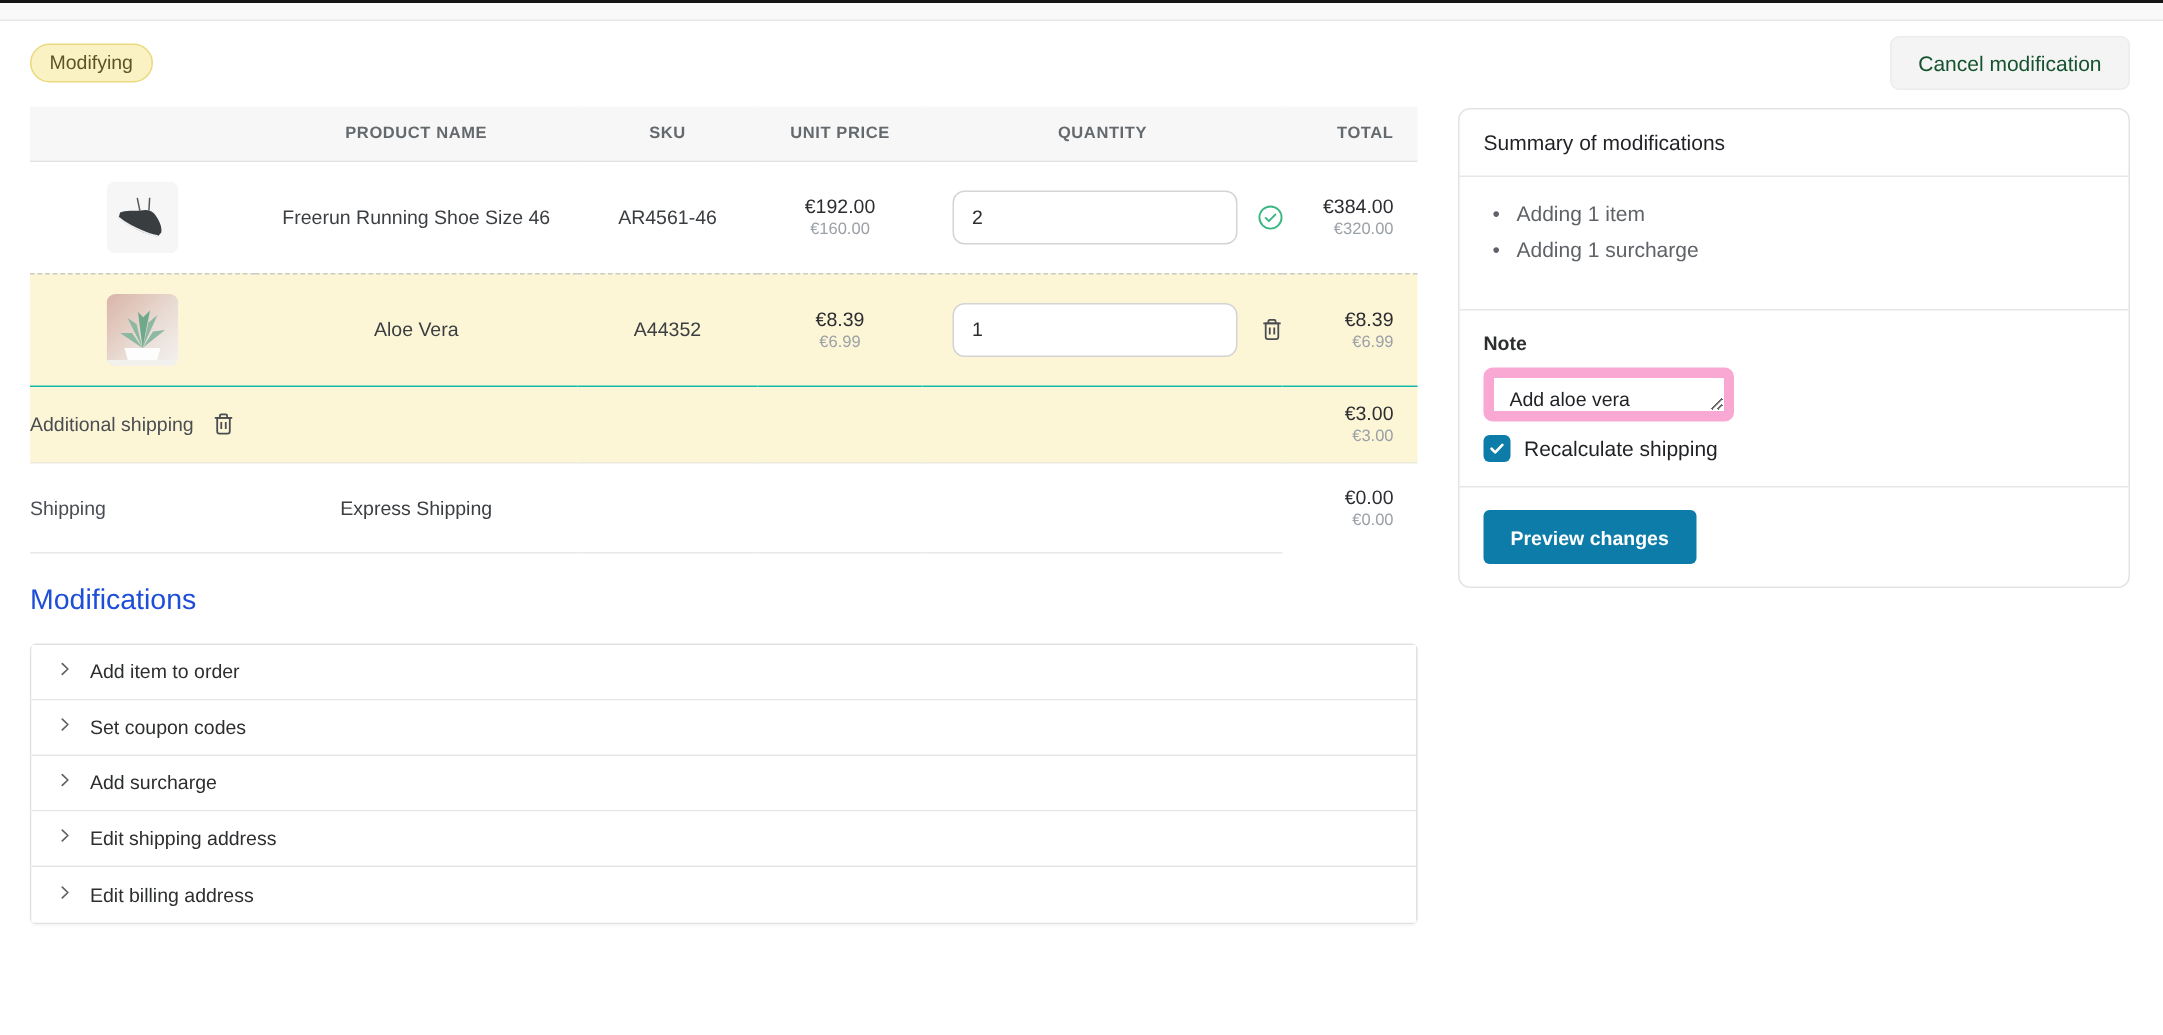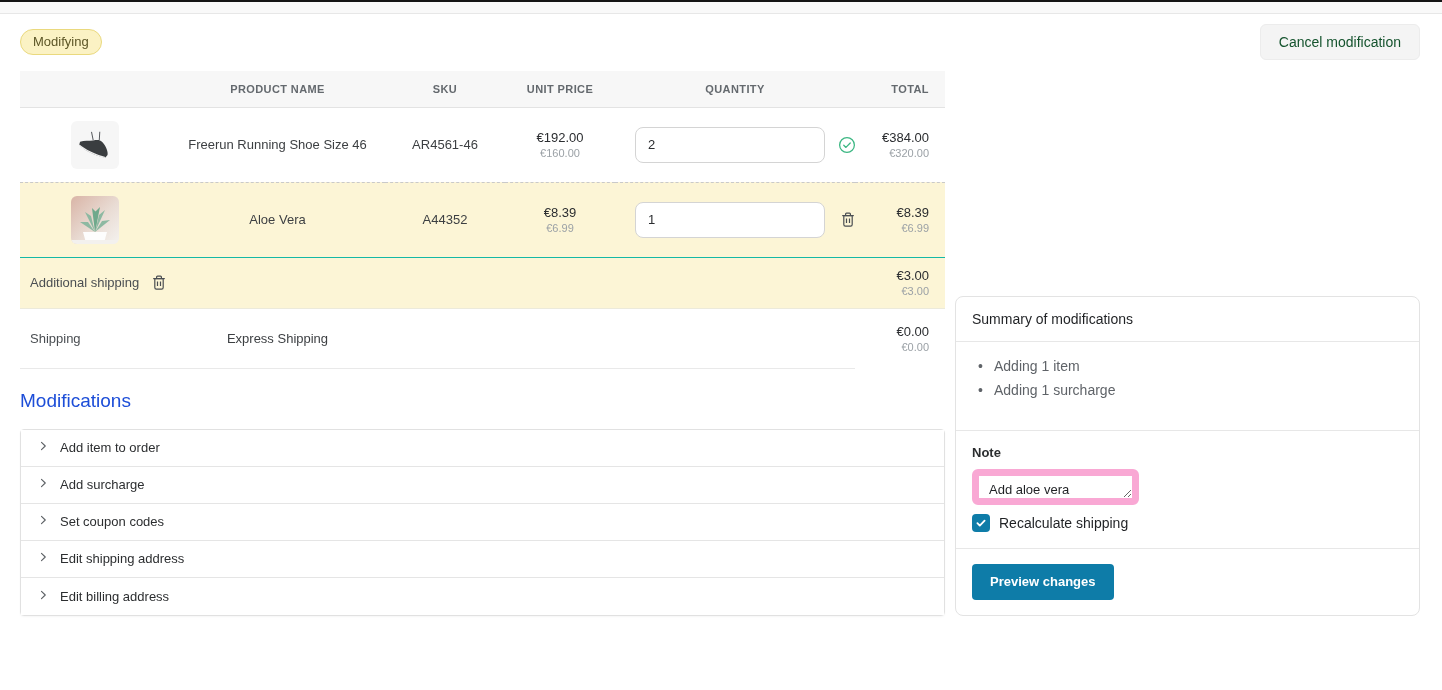--- a/index.html
+++ b/index.html
@@ -10,39 +10,39 @@
   .topbar { height:12px; background:#f9f9f9; border-bottom:1px solid #e7e7e7; }
 
   .page { padding:0 22px 0 20px; }
 
   .header-row { display:flex; justify-content:space-between; align-items:center; margin-top:9px; height:38px; }
   .badge { background:#fbf2c4; border:1px solid #ead97e; color:#5c5526; font-size:13px;
     padding:4px 12px; border-radius:13px; line-height:1.2; }
   .cancel-btn { background:#f4f4f4; border:1px solid #ececec; color:#14532d; font-size:14px;
     font-family:"Liberation Sans", sans-serif; padding:9px 18px; border-radius:6px; cursor:pointer; }
 
-  .content { display:flex; align-items:flex-end; margin-top:10px; gap:10px; }
+  .content { display:flex; align-items:flex-start; margin-top:10px; gap:27px; }
   .main-col { width:925px; }
 
   
   table.order { width:925px; border-collapse:collapse; table-layout:fixed; }
   col.c-img{width:150px} col.c-name{width:215px} col.c-sku{width:120px}
   col.c-price{width:110px} col.c-qty{width:240px} col.c-total{width:90px}
   thead th { background:#f7f7f7; border-bottom:1px solid #e3e3e3; height:36px;
     font-size:11px; font-weight:700; letter-spacing:.4px; color:#64696e; text-align:center; }
   thead th.t-right { text-align:right; padding-right:16px; }
   tbody td { vertical-align:middle; font-size:13px; color:#3c3f42; text-align:center; }
   tr.r-product td { height:75px; }
   tr.r-dashed td { border-bottom:1px dashed #c9c9c9; }
   tr.r-highlight td { background:#fcf5d6; }
   tr.r-aloe td { border-bottom:1px solid #14b8a6; }
   tr.r-surcharge td { height:51px; border-bottom:1px solid #eceadb; }
   tr.r-shipping td { height:60px; }
   tr.r-shipping td:not(.t-total) { border-bottom:1px solid #e9e9e9; }
-  td.t-left { text-align:left; padding-left:10px; color:#4a4e52; }
+  td.t-left { text-align:left; padding-left:0; color:#4a4e52; }
   td.t-total, th.t-right { text-align:right; }
   td.t-total { padding-right:16px; }
   .price-main { font-size:13px; color:#2b2d30; }
   .price-sub { font-size:11px; color:#9ba1a6; margin-top:2px; }
   .thumb { width:48px; height:48px; border-radius:6px; overflow:hidden; display:inline-block; vertical-align:middle; }
   .qty-wrap { display:flex; align-items:center; padding-left:20px; }
   .qty-input { width:190px; height:36px; border:1px solid #d4d4d4; border-radius:8px;
     font-size:13px; font-family:"Liberation Sans", sans-serif; color:#2b2d30; padding:0 12px; background:#fff; }
   .qty-icon { margin-left:13px; display:inline-flex; }
   .icon-btn { background:none; border:none; cursor:pointer; display:inline-flex; align-items:center; padding:2px; }
@@ -242,27 +242,27 @@
         <div class="acc-item">
           <span><svg width="12" height="12" viewBox="0 0 16 16">
                 <path d="M6 3.2 l5 4.8 -5 4.8" stroke="#5d6165" stroke-width="1.5" fill="none" stroke-linecap="round" stroke-linejoin="round"></path>
               </svg></span>
           <span>Add item to order</span>
         </div>
         <div class="acc-item">
           <span><svg width="12" height="12" viewBox="0 0 16 16">
                 <path d="M6 3.2 l5 4.8 -5 4.8" stroke="#5d6165" stroke-width="1.5" fill="none" stroke-linecap="round" stroke-linejoin="round"></path>
               </svg></span>
+          <span>Set coupon codes</span>
+        </div>
+        <div class="acc-item">
+          <span><svg width="12" height="12" viewBox="0 0 16 16">
+                <path d="M6 3.2 l5 4.8 -5 4.8" stroke="#5d6165" stroke-width="1.5" fill="none" stroke-linecap="round" stroke-linejoin="round"></path>
+              </svg></span>
           <span>Add surcharge</span>
-        </div>
-        <div class="acc-item">
-          <span><svg width="12" height="12" viewBox="0 0 16 16">
-                <path d="M6 3.2 l5 4.8 -5 4.8" stroke="#5d6165" stroke-width="1.5" fill="none" stroke-linecap="round" stroke-linejoin="round"></path>
-              </svg></span>
-          <span>Set coupon codes</span>
         </div>
         <div class="acc-item">
           <span><svg width="12" height="12" viewBox="0 0 16 16">
                 <path d="M6 3.2 l5 4.8 -5 4.8" stroke="#5d6165" stroke-width="1.5" fill="none" stroke-linecap="round" stroke-linejoin="round"></path>
               </svg></span>
           <span>Edit shipping address</span>
         </div>
         <div class="acc-item">
           <span><svg width="12" height="12" viewBox="0 0 16 16">
                 <path d="M6 3.2 l5 4.8 -5 4.8" stroke="#5d6165" stroke-width="1.5" fill="none" stroke-linecap="round" stroke-linejoin="round"></path>

